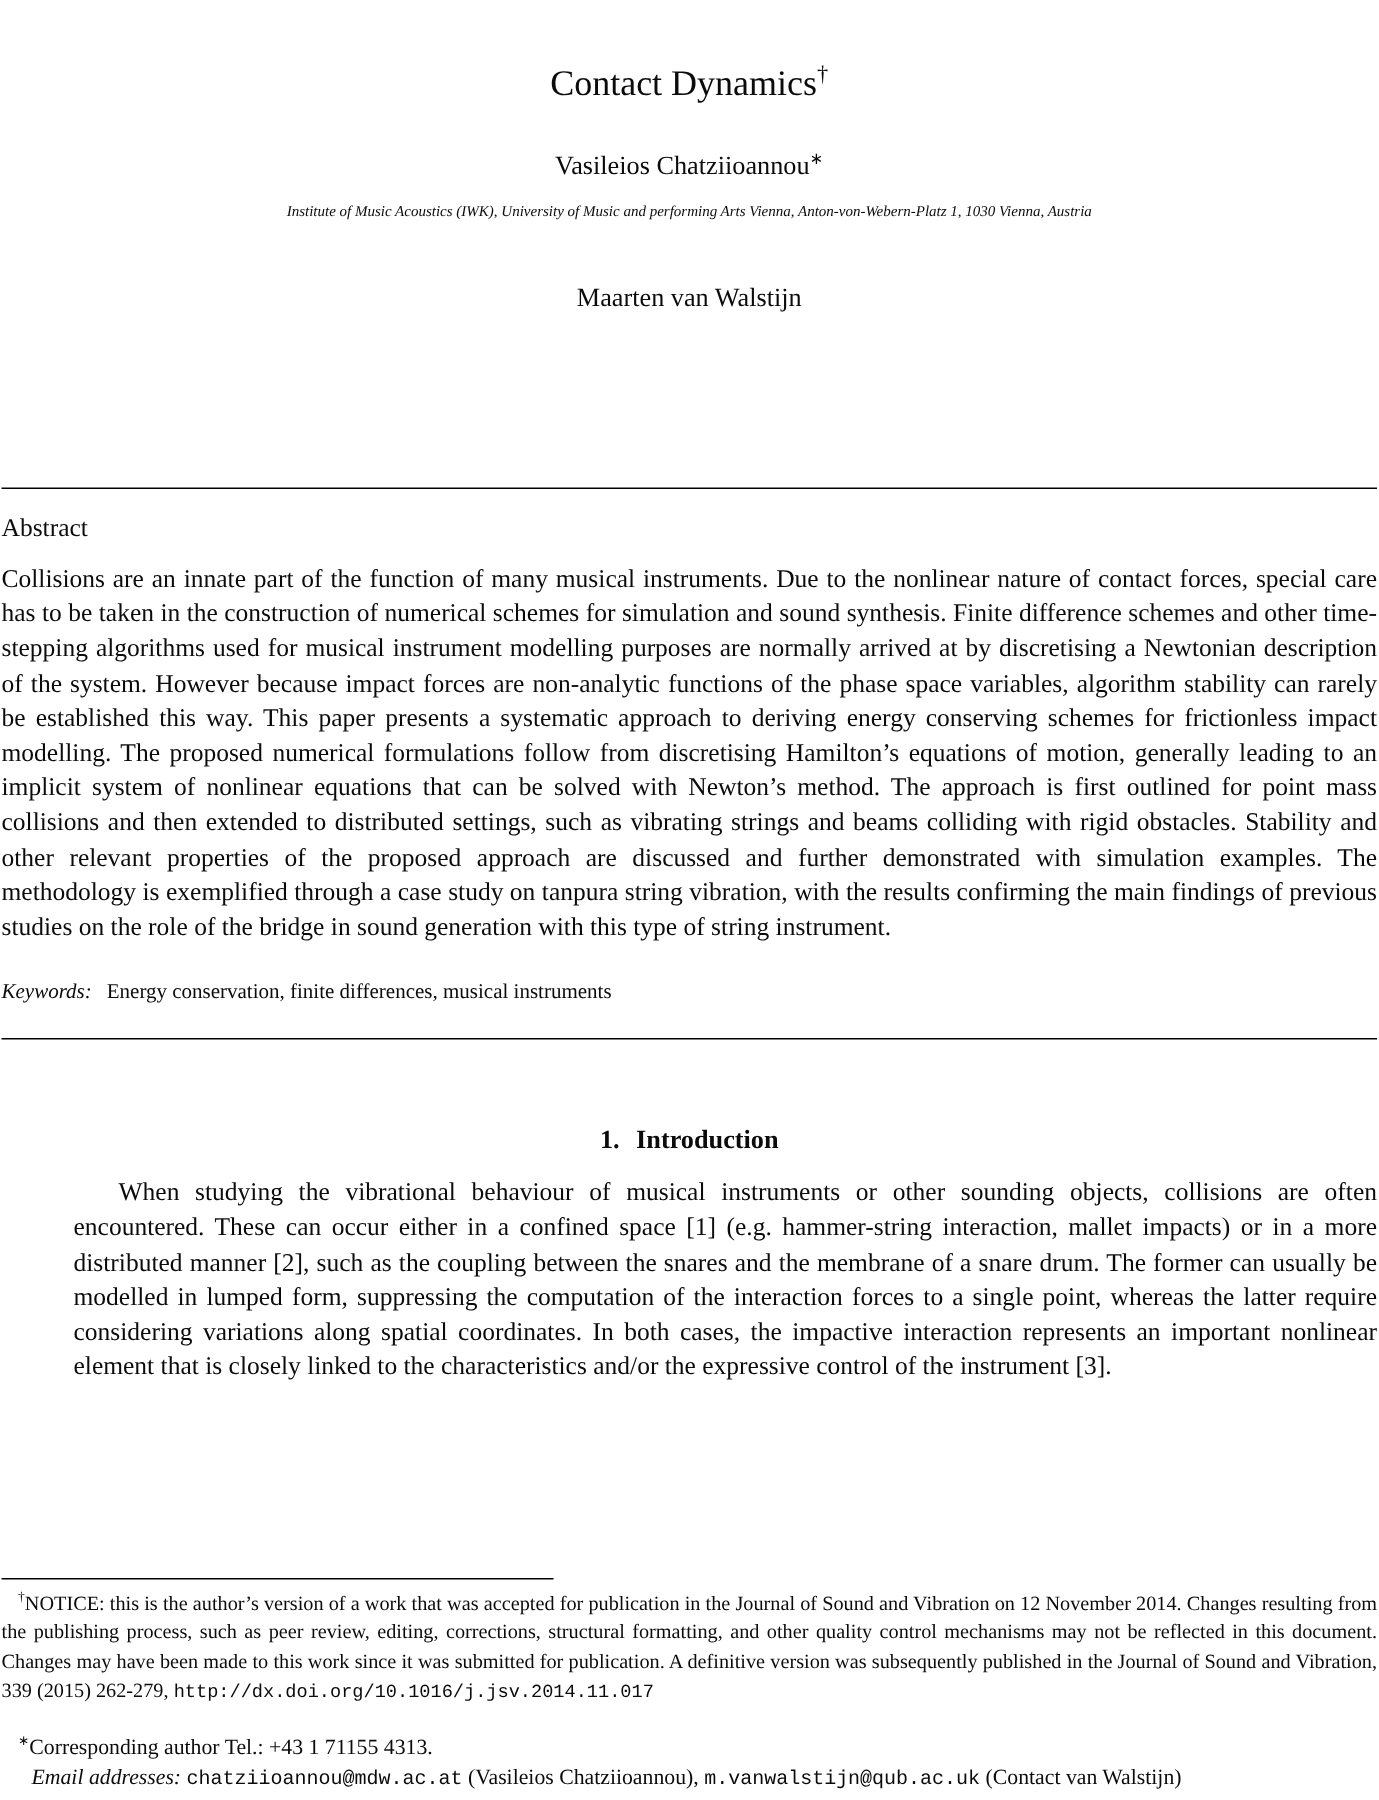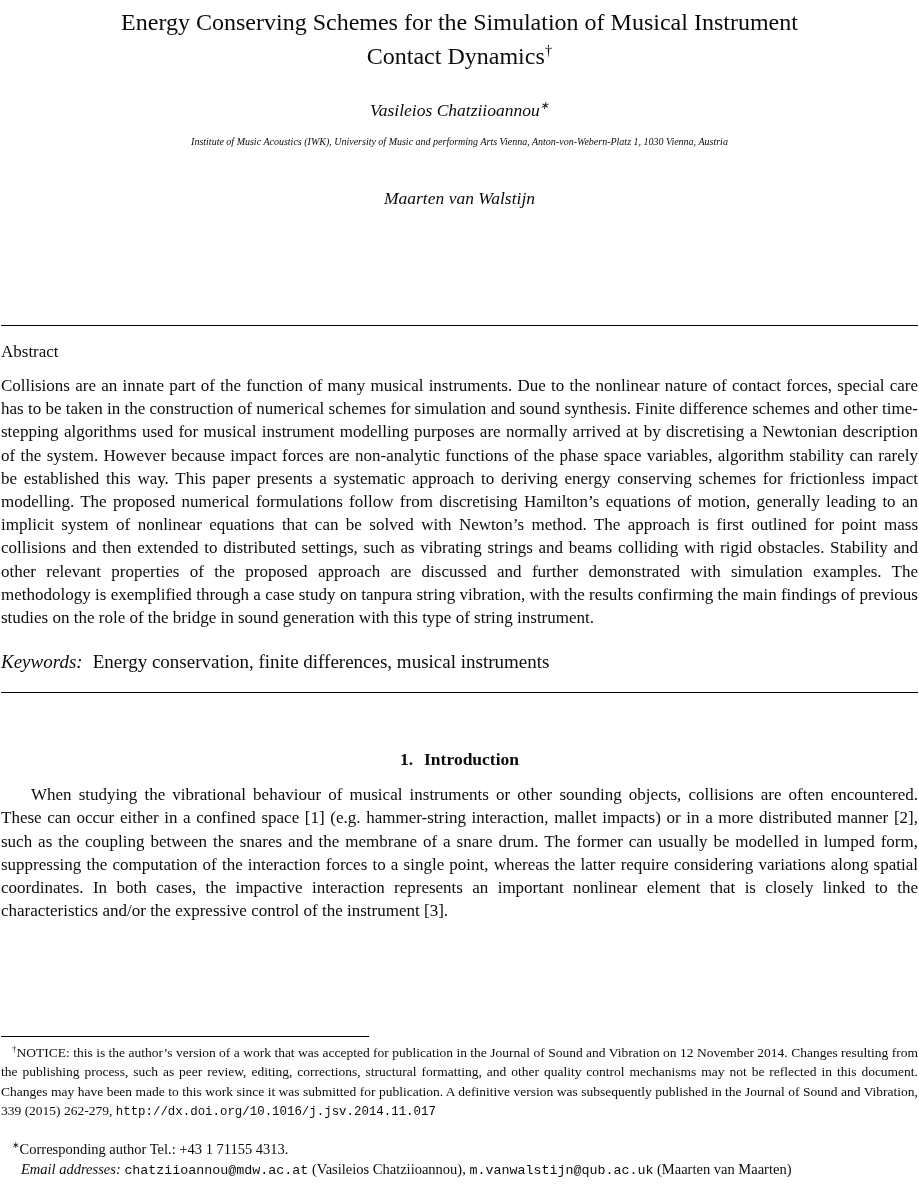--- a/index.html
+++ b/index.html
@@ -27,21 +27,20 @@
     font-size: 24px;
     font-weight: 400;
     line-height: 34px;
   }
   .title sup { font-size: 15px; }
 
   .author-name {
     text-align: center;
     font-size: 17.5px;
     line-height: 22px;
-    font-style: italic;
   }
   .author-name sup { font-size: 11px; }
   .author-1 { margin-top: 26px; }
   .author-2 { margin-top: 36px; }
 
   .affiliation {
     text-align: center;
     font-style: italic;
     font-size: 10px;
     line-height: 18px;
@@ -66,42 +65,42 @@
   }
   .body-text {
     font-size: 17px;
     line-height: 23.2px;
     text-align: justify;
   }
   .abstract-body { margin-top: 12px; }
 
   .keywords {
     margin-top: 22px;
-    font-size: 19px;
+    font-size: 14px;
     line-height: 22px;
   }
   .kw-label { font-style: italic; padding-right: 10px; }
 
   
   .section-heading {
     margin-top: 55px;
     font-size: 17.5px;
     font-weight: 700;
     line-height: 22px;
     text-align: center;
   }
   .sec-num { padding-right: 11px; }
-  .intro-body { margin-top: 13px; text-indent: 30px; }
+  .intro-body { margin-top: 13px; text-indent: 30px; padding-left: 48px; }
 
   
   .footer {
     position: absolute;
     left: 1px;
     right: 1px;
-    bottom: 20px;
+    bottom: 4px;
   }
   .fn-rule {
     width: 368px;
     border-top: 1.2px solid #000;
     height: 0;
   }
   .footnote { text-align: justify; }
   .fn-notice {
     margin-top: 6px;
     font-size: 13.5px;
@@ -127,21 +126,21 @@
     font-size: 0.92em;
     color: inherit;
     text-decoration: none;
   }
 </style>
 </head>
 <body>
 
 <div class="page">
 
-  <h1 class="title"><span>Energy Conserving Schemes for the Simulation of Musical Instrument</span><br><span>Contact Dynamics</span><sup>†</sup></h1>
+  <h1 class="title"><br><span>Contact Dynamics</span><sup>†</sup></h1>
 
   <div class="author-name author-1"><span>Vasileios Chatziioannou</span><sup>∗</sup></div>
   <div class="affiliation">Institute of Music Acoustics (IWK), University of Music and performing Arts Vienna, Anton-von-Webern-Platz 1, 1030 Vienna, Austria</div>
 
   <div class="author-name author-2"><span>Maarten van Walstijn</span></div>
 
   <div class="rule rule-top"></div>
 
   <h2 class="abstract-heading">Abstract</h2>
 
@@ -159,16 +158,16 @@
     <div class="fn-rule"></div>
 
     <p class="footnote fn-notice"><sup>†</sup><span>NOTICE: this is the author’s version of a work that was accepted for publication in the Journal of Sound and Vibration on 12 November 2014. Changes resulting from the publishing process, such as peer review, editing, corrections, structural formatting, and other quality control mechanisms may not be reflected in this document. Changes may have been made to this work since it was submitted for publication. A definitive version was subsequently published in the Journal of Sound and Vibration, 339 (2015) 262-279, </span><a href="#" class="mono">http://dx.doi.org/10.1016/j.jsv.2014.11.017</a></p>
 
     <p class="footnote fn-corresponding"><sup>∗</sup><span>Corresponding author Tel.: +43 1 71155 4313.</span></p>
 
     <p class="footnote fn-emails"><span class="em-label">Email addresses:</span>
       <a href="#" class="mono">chatziioannou@mdw.ac.at</a>
       <span>(Vasileios Chatziioannou),</span>
       <a href="#" class="mono">m.vanwalstijn@qub.ac.uk</a>
-      <span>(Maarten van Maarten)</span></p>
+      <span>(Contact van Walstijn)</span></p>
   </div>
 
 </div>
 
 </body></html>

